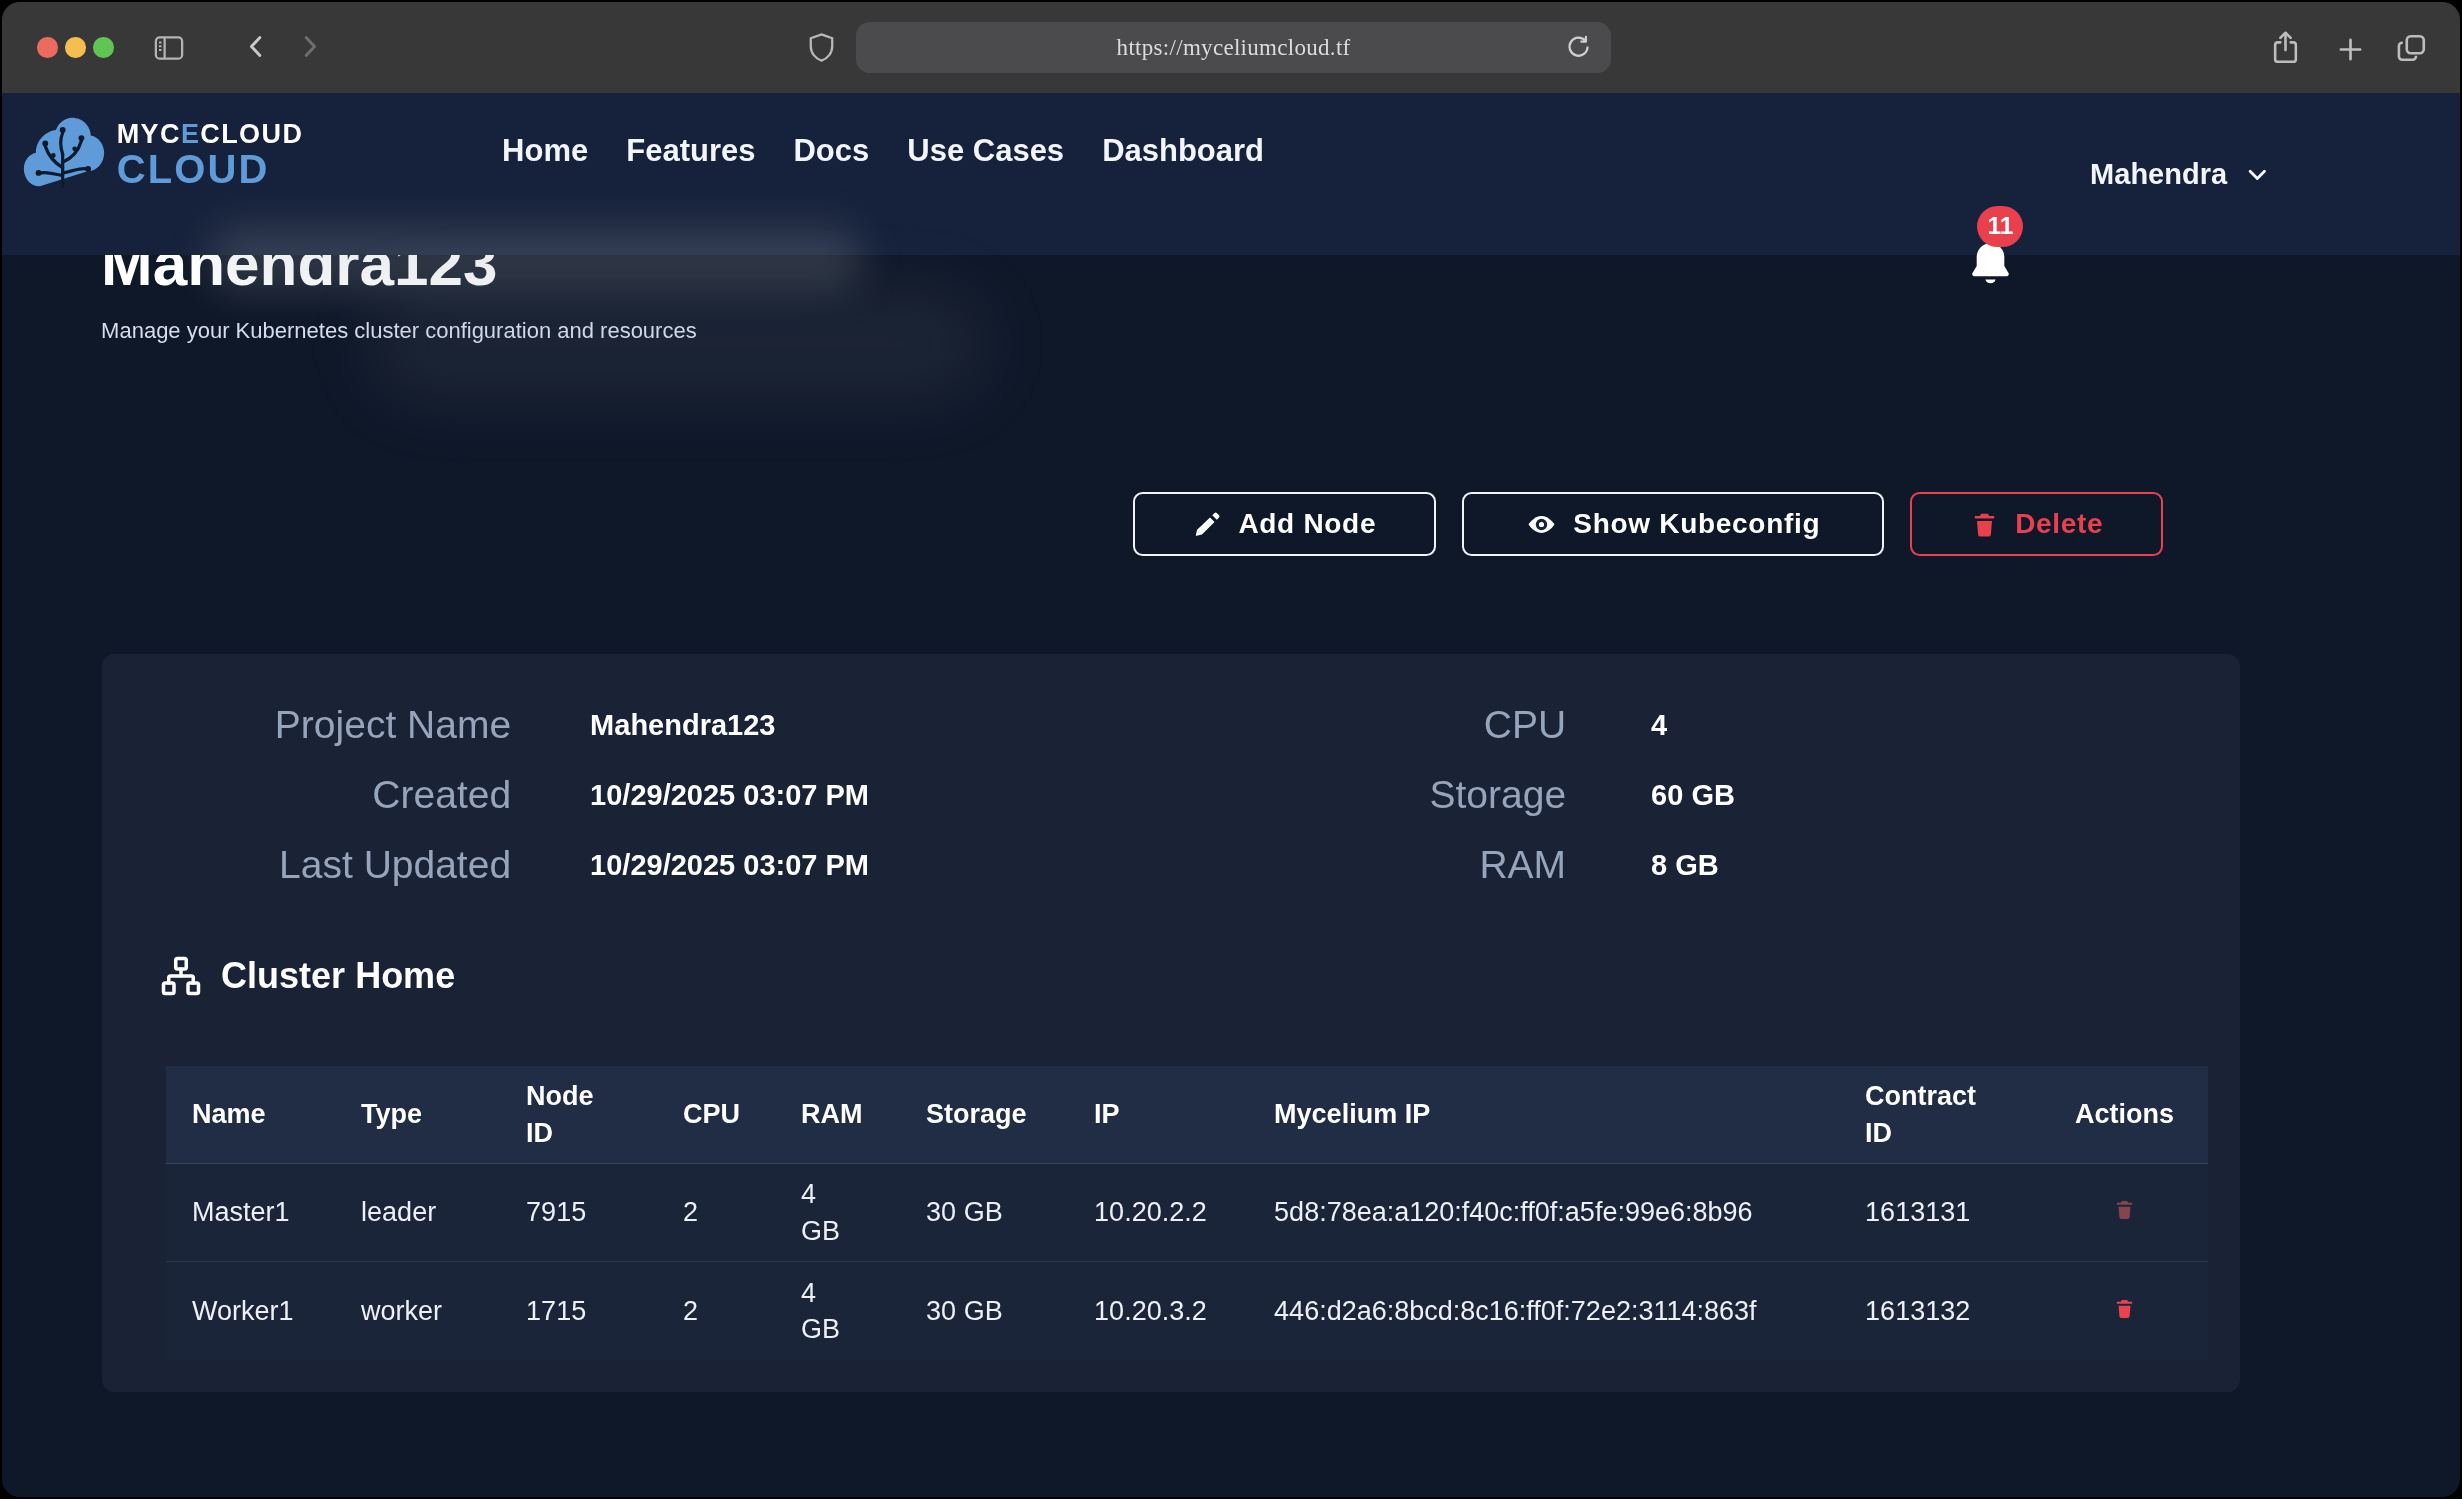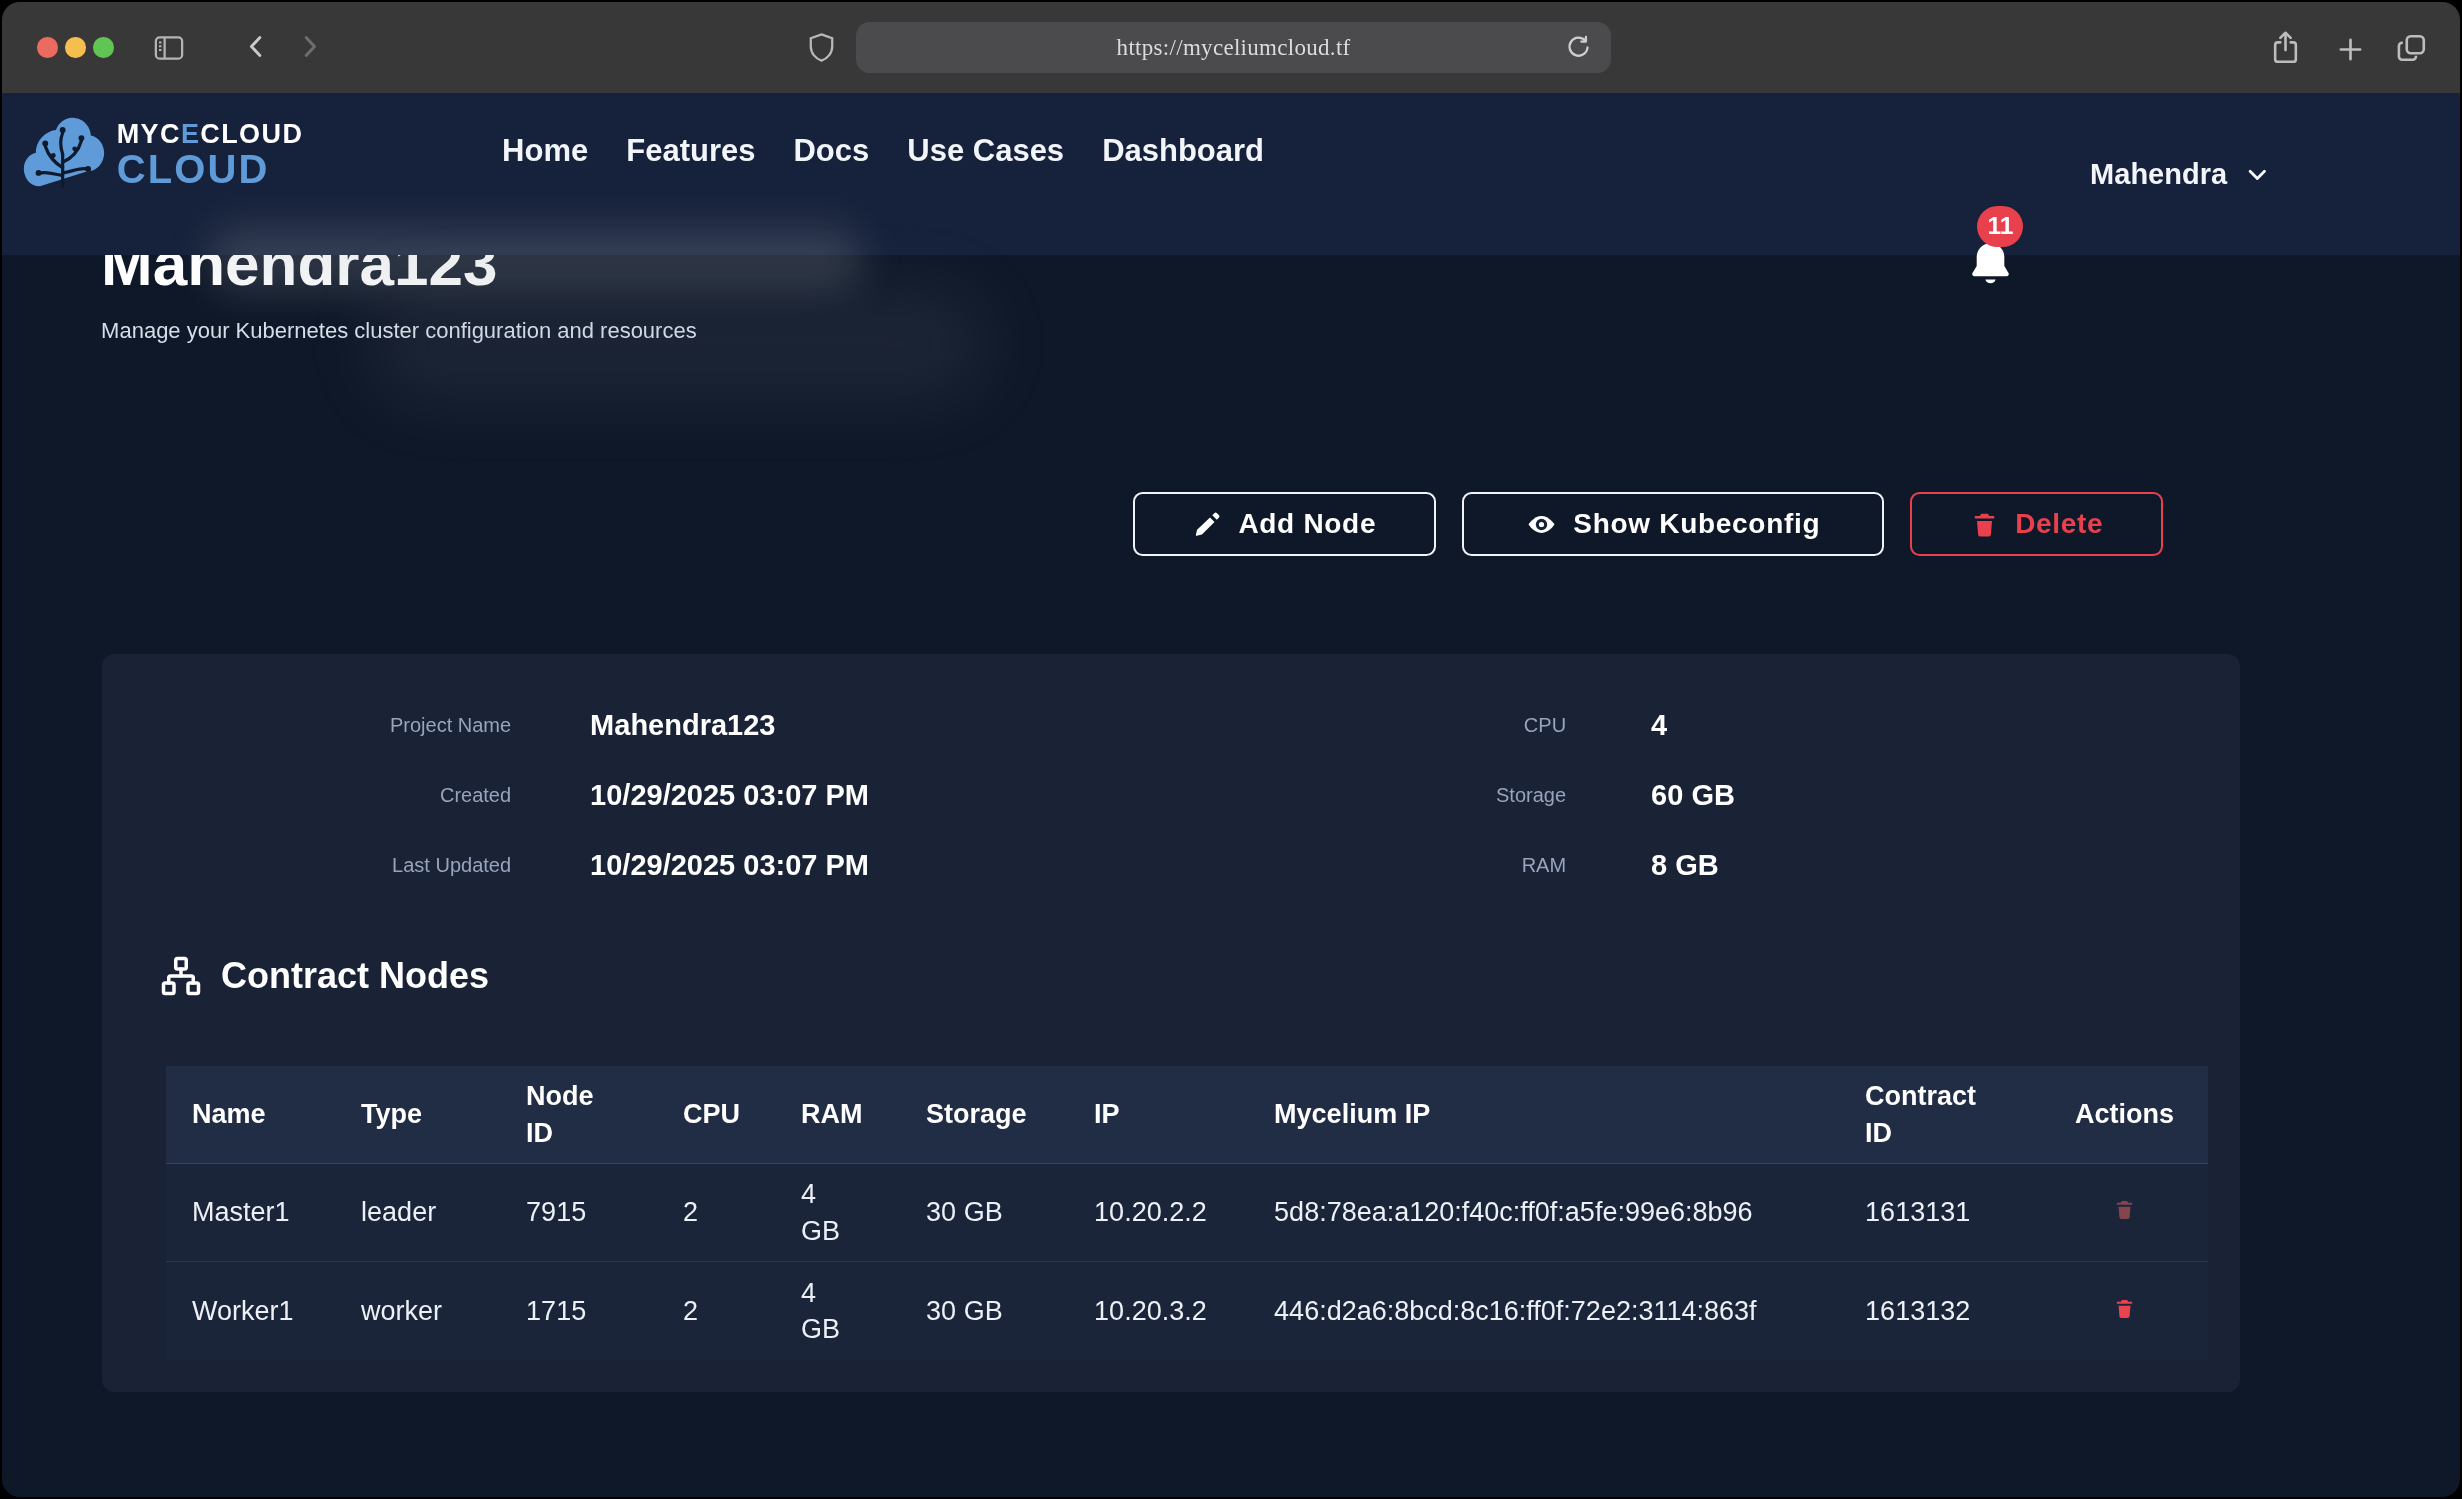--- a/index.html
+++ b/index.html
@@ -51,21 +51,21 @@
          color:#fff; font-size:28px; font-weight:bold; font-family:inherit; cursor:pointer; letter-spacing:0.7px;}
   .btn.kube { width:422px; } .btn.add { width:303px; }
   .btn.danger { width:253px; border-color:#e8414d; color:#e8414d; }
 
   
   .panel { position:absolute; left:100px; top:652px; width:2138px; height:738px;
            background:#1a2236; border-radius:12.3px; z-index:1; }
   .igrid { position:absolute; display:grid; grid-auto-rows:70px; row-gap:0; align-items:center; }
   .igrid.left { left:0; top:36px; grid-template-columns:409px 79px auto; }
   .igrid.right { left:1191px; top:36px; grid-template-columns:273px 85px auto; }
-  .ilabel { text-align:right; color:#96a4bc; font-size:20px; }
+  .ilabel { text-align:right; color:#96a4bc; font-size:39px; }
   .ivalue { color:#fff; font-size:29px; font-weight:bold; }
   .spacer { }
 
   .cluster-head { position:absolute; left:58px; top:301px; display:flex; align-items:center; gap:19px; }
   .cluster-head .txt { color:#fff; font-size:36px; font-weight:bold; }
 
   
   .table { position:absolute; left:64px; top:412px; width:2042px; }
   .trow { display:grid; grid-template-columns:195px 165px 157px 118px 125px 168px 180px 591px 210px 131px;
           height:98px; align-items:center; }
@@ -242,21 +242,21 @@
     <div class="cluster-head">
       <svg width="42" height="42" viewBox="0 0 24 24">
         <g fill="none" stroke="#fff" stroke-width="2" stroke-linecap="round" stroke-linejoin="round">
           <rect x="9" y="2" width="6" height="6" rx="1"></rect>
           <rect x="2" y="16" width="6" height="6" rx="1"></rect>
           <rect x="16" y="16" width="6" height="6" rx="1"></rect>
           <path d="M5 16 v-3 a1 1 0 0 1 1-1 h12 a1 1 0 0 1 1 1 v3"></path>
           <path d="M12 12 V8"></path>
         </g>
       </svg>
-      <span class="txt">Contract Nodes</span>
+      <span class="txt">Cluster Home</span>
     </div>
 
     <div class="table">
       <div class="trow head">
         <span class="tcell first">Name</span>
         <span class="tcell">Type</span>
         <span class="tcell"><span class="w-node">Node ID</span></span>
         <span class="tcell">CPU</span>
         <span class="tcell">RAM</span>
         <span class="tcell">Storage</span>

